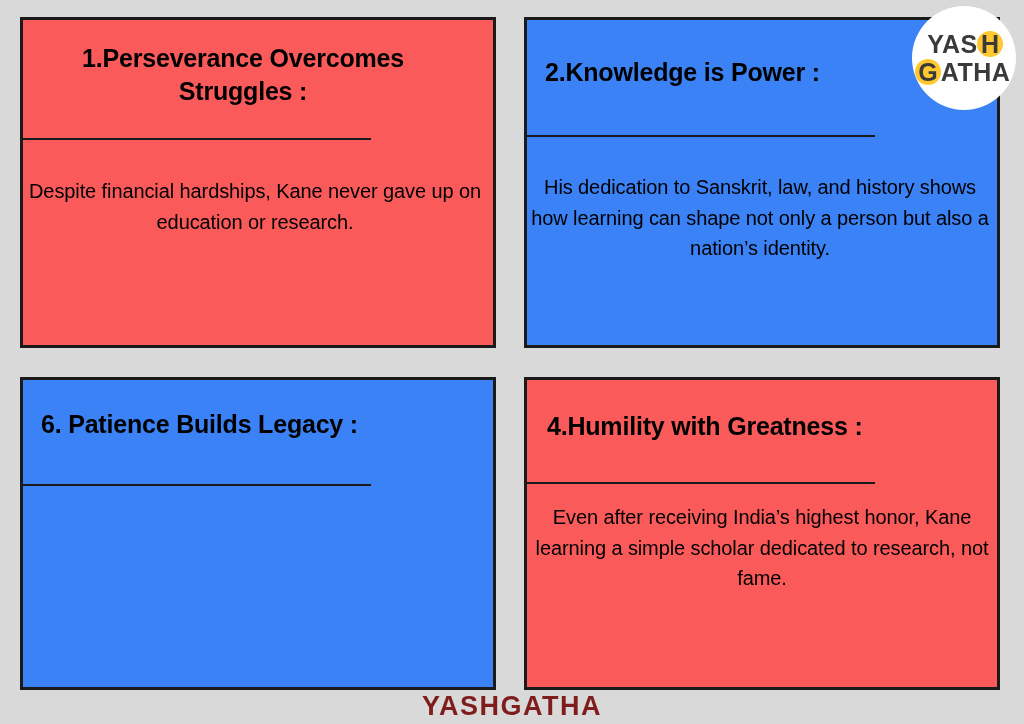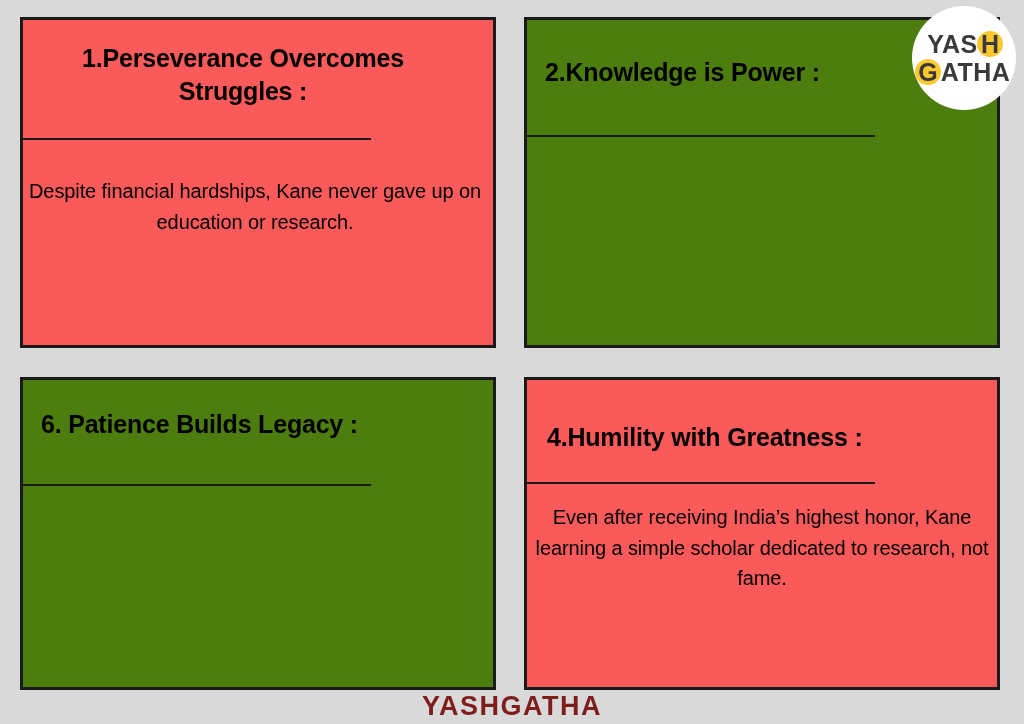--- a/index.html
+++ b/index.html
@@ -38,39 +38,39 @@
   }
 
   .card {
     position: relative;
     box-sizing: border-box;
     border: 3px solid #1a1a1a;
     padding: 0;
     overflow: hidden;
   }
   .card.red    { background: #fb5a5a; }
-  .card.yellow { background: #4d7c0f; }
+  .card.yellow { background: #3b82f6; }
 
   .card-title {
     display: block;
     box-sizing: border-box;
     font-size: 25px;
     font-weight: bold;
     line-height: 1.32;
     color: #000000;
     text-align: center;
     letter-spacing: -0.2px;
     padding: 0 14px;
   }
 
   
   .card1 .card-title { text-align: center; padding-top: 22px; padding-left: 10px; padding-right: 40px; }
   .card2 .card-title { text-align: left;   padding-top: 36px; padding-left: 18px; }
   .card3 .card-title { text-align: left;   padding-top: 28px; padding-left: 18px; }
-  .card4 .card-title { text-align: left;   padding-top: 30px; padding-left: 20px; margin-top: 11px; }
+  .card4 .card-title { text-align: left;   padding-top: 30px; padding-left: 20px; }
 
   .divider {
     position: absolute;
     left: 0;
     height: 0;
     border-top: 2px solid #1a1a1a;
   }
   .card1 .divider { top: 118px; width: 74%; }
   .card2 .divider { top: 115px; width: 74%; }
   .card3 .divider { top: 104px; width: 74%; }
@@ -165,20 +165,21 @@
 
     <div class="card red card1">
       <div class="card-title">1.Perseverance Overcomes Struggles :</div>
       <div class="divider"></div>
       <div class="card-body">Despite financial hardships, Kane never gave up on education or research.</div>
     </div>
 
     <div class="card yellow card2">
       <div class="card-title">2.Knowledge is Power :</div>
       <div class="divider"></div>
+      <div class="card-body">His dedication to Sanskrit, law, and history shows how learning can shape not only a person but also a nation’s identity.</div>
     </div>
 
     <div class="card yellow card3">
       <div class="card-title">6. Patience Builds Legacy :</div>
       <div class="divider"></div>
     </div>
 
     <div class="card red card4">
       <div class="card-title">4.Humility with Greatness :</div>
       <div class="divider"></div>

